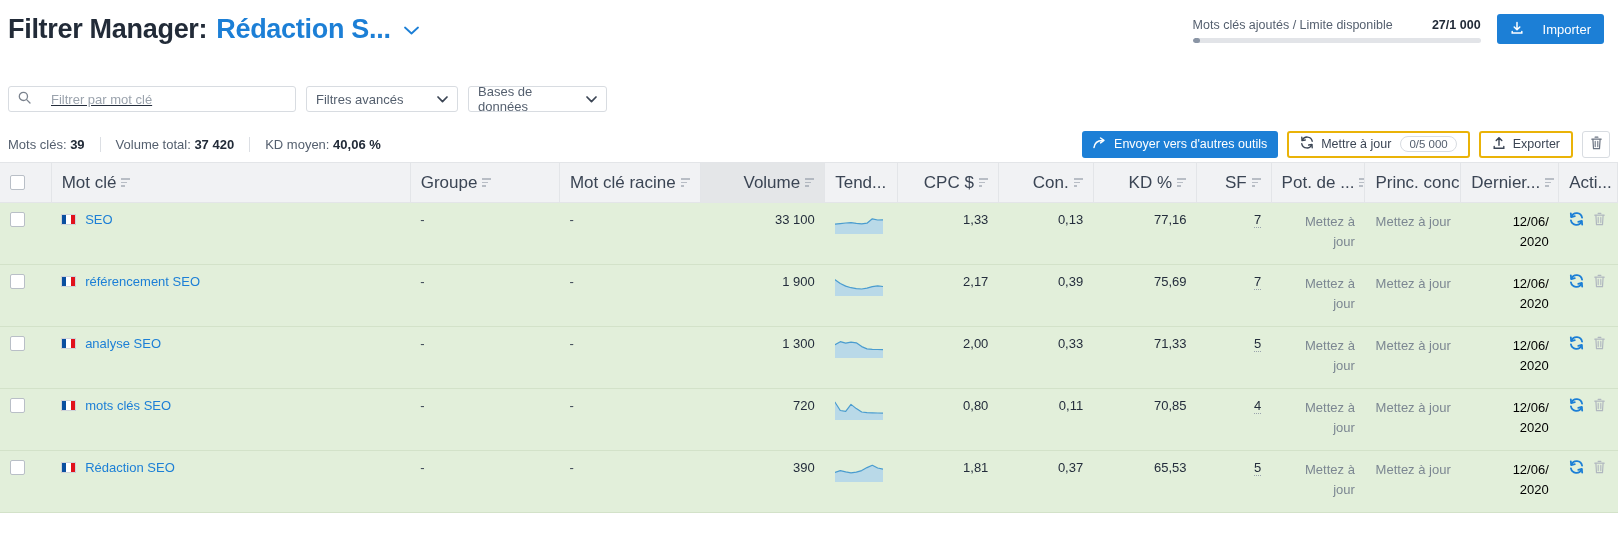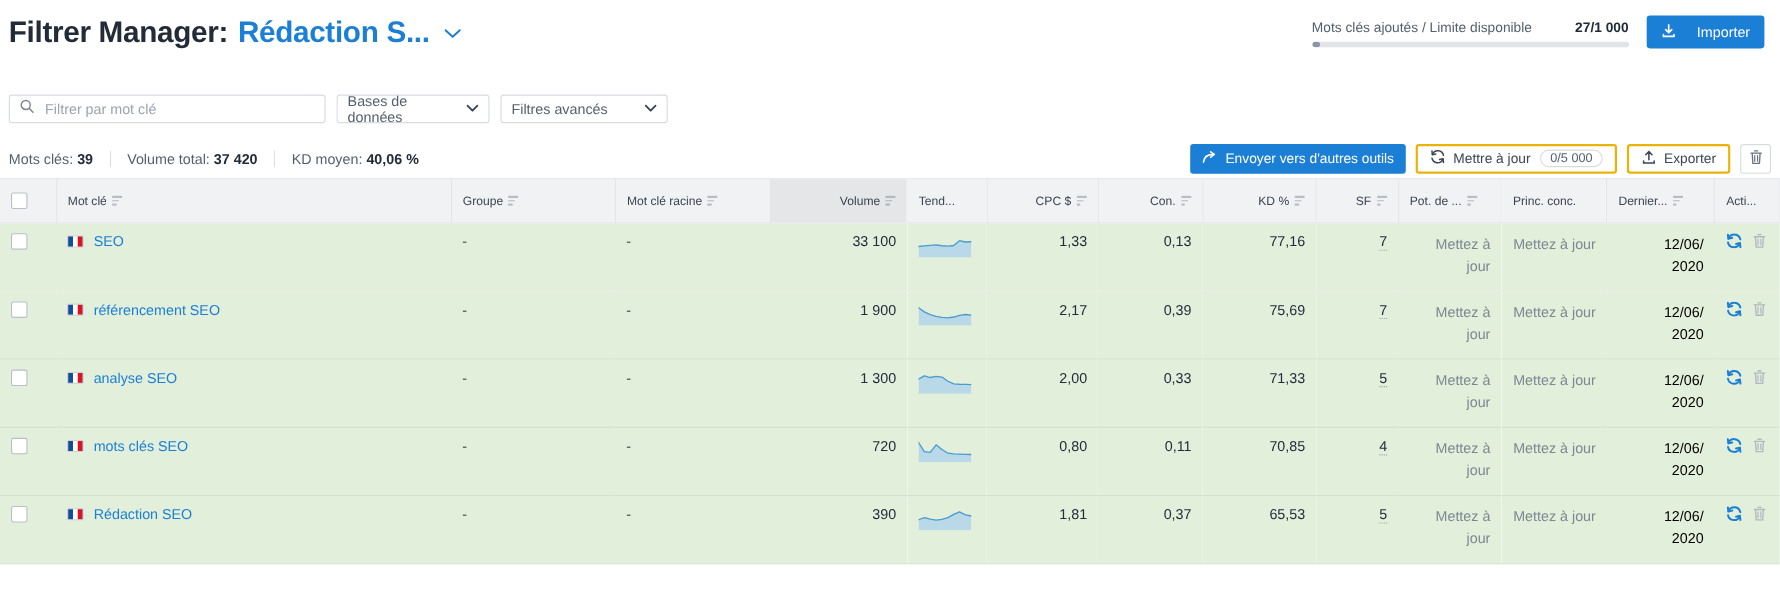--- a/index.html
+++ b/index.html
@@ -94,22 +94,23 @@
     gap: 10px;
     margin-top: 21px;
   }
   .search-box {
     width: 288px; height: 26px;
     border: 1px solid #d8dce1;
     border-radius: 3px;
     display: flex;
     align-items: center;
     padding: 0 9px;
-    gap: 8px;
+    gap: 18px;
     background: #fff;
+    text-decoration: underline;
   }
   .search-box input {
     border: none; outline: none;
     font-size: 13px;
     font-family: "Liberation Sans", sans-serif;
     color: #242d3c;
     width: 100%;
     background: transparent;
   }
   .search-box input::placeholder { color: #9ba3ad; }
@@ -198,21 +199,21 @@
     font-size: 13px;
   }
   table.kw thead th {
     background: #f1f2f4;
     border-top: 1px solid #e3e5e8;
     border-bottom: 1px solid #e3e5e8;
     border-right: 1px solid #e3e5e8;
     height: 40px;
     font-weight: normal;
     color: #3b4554;
-    font-size: 11px;
+    font-size: 17px;
     padding: 0 10px;
     vertical-align: middle;
     white-space: nowrap;
     overflow: hidden;
   }
   table.kw thead th.sorted { background: #e4e6e8; }
   table.kw thead th.num { text-align: right; }
   table.kw thead th.lft { text-align: left; }
   th .th-inner { display: flex; align-items: center; gap: 5px; }
   th.num .th-inner { justify-content: flex-end; }
@@ -318,31 +319,31 @@
   <div class="search-box">
     <span>
       <svg width="13" height="13" viewBox="0 0 13 13">
           <circle cx="5.4" cy="5.4" r="4.1" fill="none" stroke="#7b838e" stroke-width="1.3"></circle>
           <path d="M8.6 8.6 L12 12" stroke="#7b838e" stroke-width="1.3" stroke-linecap="round"></path>
         </svg>
     </span>
     <input type="text" placeholder="Filtrer par mot clé" style="">
   </div>
 
-  <div class="dropdown" id="dd-databases">
-    <span>Bases de données</span>
+  <div class="dropdown" id="dd-advanced">
+    <span>Filtres avancés</span>
     <span class="chev">
       <svg width="11" height="7" viewBox="0 0 11 7">
           <path d="M1 1 L5.5 5.6 L10 1" fill="none" stroke="#3b4554" stroke-width="1.7" stroke-linecap="round" stroke-linejoin="round"></path>
         </svg>
     </span>
   </div>
 
-  <div class="dropdown" id="dd-advanced">
-    <span>Filtres avancés</span>
+  <div class="dropdown" id="dd-databases">
+    <span>Bases de données</span>
     <span class="chev">
       <svg width="11" height="7" viewBox="0 0 11 7">
           <path d="M1 1 L5.5 5.6 L10 1" fill="none" stroke="#3b4554" stroke-width="1.7" stroke-linecap="round" stroke-linejoin="round"></path>
         </svg>
     </span>
   </div>
 </div>
 
 <div class="stats-bar">
   <div class="stats-group">

